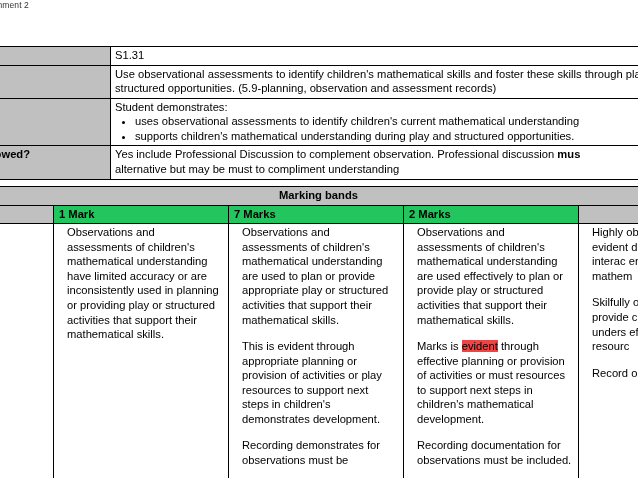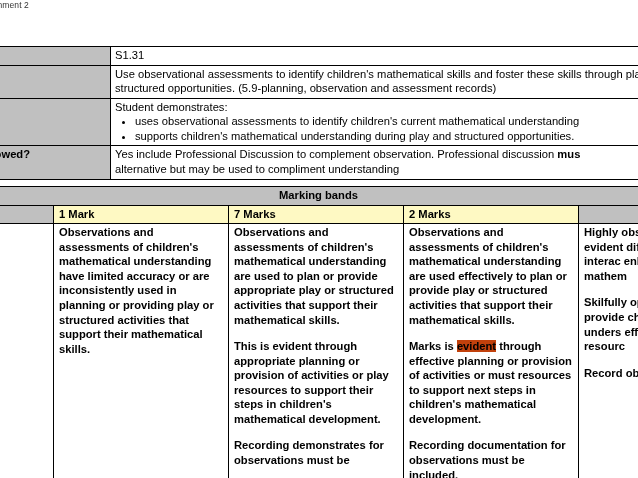--- a/index.html
+++ b/index.html
@@ -91,46 +91,45 @@
     text-align: left;
     font-weight: normal;
   }
   .bands-title-cell {
     background: #c0c0c0;
     font-weight: bold !important;
     text-align: center !important;
     height: 16px;
   }
   .band-head-cell {
-    background: #fef9c3;
+    background: #22c55e;
     font-weight: bold !important;
     text-align: left;
     height: 16px;
   }
   .band-head-blank {
     background: #c0c0c0;
   }
   .col-zero   { width: 115px; }
   .col-one    { width: 175px; }
   .col-two    { width: 175px; }
   .col-three  { width: 175px; }
   .col-four   { width: 120px; }
 
   .band-body-cell {
     background: #ffffff;
     height: 260px;
   }
   .band-body-cell p {
-    margin: 0 0 12px 0;
-    font-weight: bold;
+    margin: 0 0 12px 8px;
   }
   .band-body-cell p:last-child { margin-bottom: 0; }
 
   .hl {
-    background: #c2410c;
+    background: #ef4444;
   }
 </style>
 </head>
 <body>
 
 <div class="doc-header">ssignment 2</div>
 
 <div class="page">
 
   <table class="criteria-table">
@@ -148,21 +147,21 @@
         <td class="value-cell">
           <div>Student demonstrates:</div>
           <ul class="demo-list">
             <li>uses observational assessments to identify children's current mathematical understanding</li>
             <li>supports children's mathematical understanding during play and structured opportunities.</li>
           </ul>
         </td>
       </tr>
       <tr>
         <td class="label-cell">ussion allowed?</td>
-        <td class="value-cell"><span>Yes include Professional Discussion to complement observation. Professional discussion </span><b>mus</b><br><span>alternative but may be used to compliment understanding</span></td>
+        <td class="value-cell"><span>Yes include Professional Discussion to complement observation. Professional discussion </span><b>mus</b><br><span>alternative but may be must to compliment understanding</span></td>
       </tr>
     </tbody>
   </table>
 
   <table class="bands-table">
     <colgroup>
       <col class="col-zero">
       <col class="col-one">
       <col class="col-two">
       <col class="col-three">
@@ -182,21 +181,21 @@
       <tr>
 
         <td class="band-body-cell">vement.</td>
 
         <td class="band-body-cell">
           <p>Observations and assessments of children's mathematical understanding have limited accuracy or are inconsistently used in planning or providing play or structured activities that support their mathematical skills.</p>
         </td>
 
         <td class="band-body-cell">
           <p>Observations and assessments of children's mathematical understanding are used to plan or provide appropriate play or structured activities that support their mathematical skills.</p>
-          <p>This is evident through appropriate planning or provision of activities or play resources to support their steps in children's mathematical development.</p>
+          <p>This is evident through appropriate planning or provision of activities or play resources to support next steps in children's demonstrates development.</p>
           <p>Recording demonstrates for observations must be</p>
         </td>
 
         <td class="band-body-cell">
           <p>Observations and assessments of children's mathematical understanding are used effectively to plan or provide play or structured activities that support their mathematical skills.</p>
           <p><span>Marks is </span><span class="hl">evident</span><span> through effective planning or provision of activities or must resources to support next steps in children's mathematical development.</span></p>
           <p>Recording documentation for observations must be included.</p>
         </td>
 
         <td class="band-body-cell">

